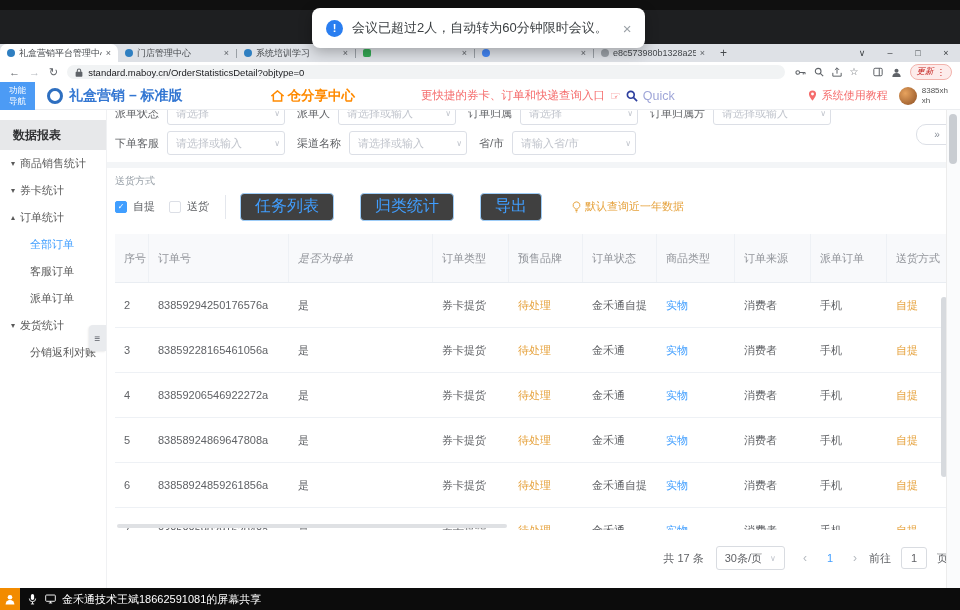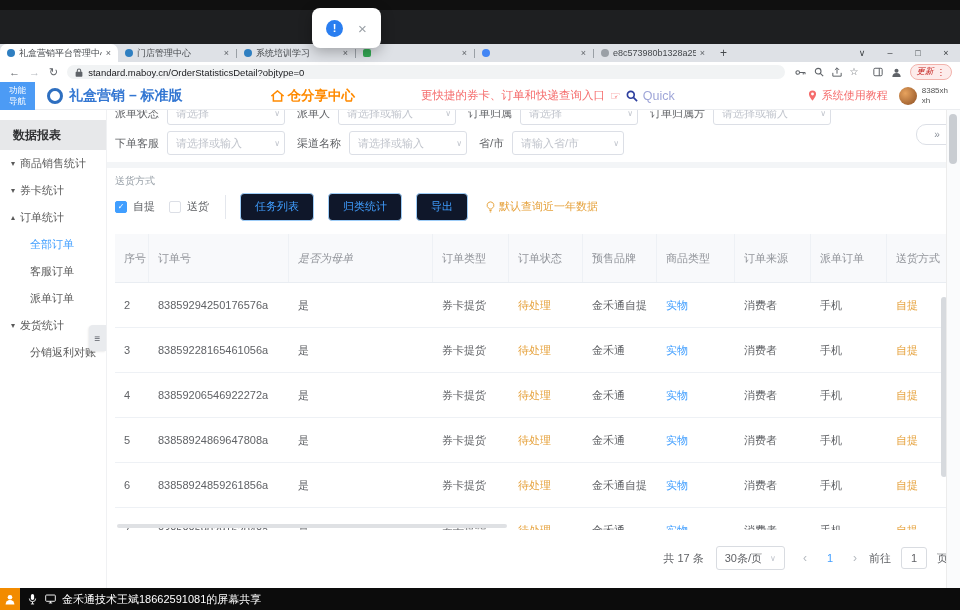--- a/index.html
+++ b/index.html
@@ -69,21 +69,21 @@
   .expandpill{position:absolute;right:2px;top:14px;width:40px;height:19px;border:1px solid #dcdfe6;border-radius:10px;background:#fff;display:flex;align-items:center;justify-content:center;font-size:10px;color:#8a9099;}
   .band{height:6px;background:#f3f5f7;margin:5px -8px 0 -8px;}
   
   .grouplabel{margin-top:6px;font-size:10px;color:#98a0a8;}
   .toolrow{display:flex;align-items:center;margin-top:5px;height:27px;}
   .cbitem{display:flex;align-items:center;margin-right:14px;}
   .cbbox{width:12px;height:12px;border:1px solid #dcdfe6;border-radius:2px;background:#fff;display:flex;align-items:center;justify-content:center;font-size:8px;color:#fff;box-sizing:border-box;margin-right:6px;}
   .cbbox.on{background:#409eff;border-color:#409eff;}
   .cblabel{font-size:11px;color:#606266;}
   .vdiv{width:1px;height:24px;background:#e4e7ed;margin:0 14px 0 2px;}
-  .toolbtn{height:26px;padding:0 14px;border:1px solid #9ecdf8;border-radius:4px;background:#0f172a;color:#409eff;font-size:11px;display:flex;align-items:center;margin-right:14px;}
+  .toolbtn{height:26px;padding:0 14px;border:1px solid #9ecdf8;border-radius:4px;background:#404040;color:#409eff;font-size:16px;display:flex;align-items:center;margin-right:26px;}
   .hint{display:flex;align-items:center;gap:4px;margin-left:4px;font-size:11px;color:#e6a23c;}
   
   .tbl{margin-top:14px;}
   .thead{display:flex;height:48px;background:#f8f9fb;border-bottom:1px solid #e9edf2;align-items:stretch;}
   .th{display:flex;align-items:center;padding-left:9px;font-size:11px;color:#909399;border-right:1px solid #eef1f5;box-sizing:border-box;}
   .th:last-child{border-right:none;}
   .tbody{height:247px;overflow:hidden;position:relative;}
   .trow{display:flex;height:44px;align-items:center;border-bottom:1px solid #eef1f5;}
   .td{padding-left:9px;font-size:11px;color:#606266;box-sizing:border-box;white-space:nowrap;overflow:hidden;}
   .c-warn{color:#e6a23c;}
@@ -316,21 +316,21 @@
           <div class="ffield">
             <label>下单客服</label>
             <span class="selwrap"><input placeholder="请选择或输入" style="width: 118px;"><span class="dd">∨</span></span>
           </div>
           <div class="ffield">
             <label>渠道名称</label>
             <span class="selwrap"><input placeholder="请选择或输入" style="width: 118px;"><span class="dd">∨</span></span>
           </div>
           <div class="ffield">
             <label>省/市</label>
-            <span class="selwrap"><input placeholder="请输入省/市" style="width: 112px;"><span class="dd">∨</span></span>
+            <span class="selwrap"><input placeholder="请输入省/市" style="width: 124px;"><span class="dd">∨</span></span>
           </div>
         </div>
       <div class="band"></div>
 
       <div class="grouplabel">送货方式</div>
       <div class="toolrow">
         <div id="cbs" style="display:flex;align-items:center;">
             <div class="cbitem">
               <span class="cbbox on">✓</span>
               <span class="cblabel">自提</span>
@@ -356,22 +356,22 @@
           <span>默认查询近一年数据</span>
         </div>
       </div>
 
       <div class="tbl">
         <div class="thead" id="thead">
             <div class="th" style="flex: 0 0 34px;">序号</div>
             <div class="th" style="flex: 0 0 140px;">订单号</div>
             <div class="th" style="flex: 0 0 144px; font-style: italic;">是否为母单</div>
             <div class="th" style="flex: 0 0 76px;">订单类型</div>
+            <div class="th" style="flex: 0 0 74px;">预售品牌</div>
             <div class="th" style="flex: 0 0 74px;">订单状态</div>
-            <div class="th" style="flex: 0 0 74px;">预售品牌</div>
             <div class="th" style="flex: 0 0 78px;">商品类型</div>
             <div class="th" style="flex: 0 0 76px;">订单来源</div>
             <div class="th" style="flex: 0 0 76px;">派单订单</div>
             <div class="th" style="flex: 1 1 0%;">送货方式</div>
           </div>
         <div class="tbody" id="tbody">
           <div class="trow">
               <div class="td" style="flex: 0 0 34px;">2</div>
               <div class="td" style="flex: 0 0 140px;">83859294250176576a</div>
               <div class="td" style="flex: 0 0 144px;">是</div>
@@ -486,16 +486,17 @@
       <svg viewBox="0 0 13 11" width="11" height="10">
           <rect x=".8" y=".8" width="11.4" height="7.4" rx="1" fill="none" stroke="#fff" stroke-width="1.1"></rect>
           <path d="M4.5 10.2h4M6.5 8.2v2" stroke="#fff" stroke-width="1.1"></path>
         </svg>
     </span>
     <span class="sharetext">金禾通技术王斌18662591081的屏幕共享</span>
   </div>
 
   <div class="toast">
     <span class="info">!</span>
+    <span class="msg">会议已超过2人，自动转为60分钟限时会议。</span>
     <span class="close">×</span>
   </div>
 
 </div>
 
 </body></html>

